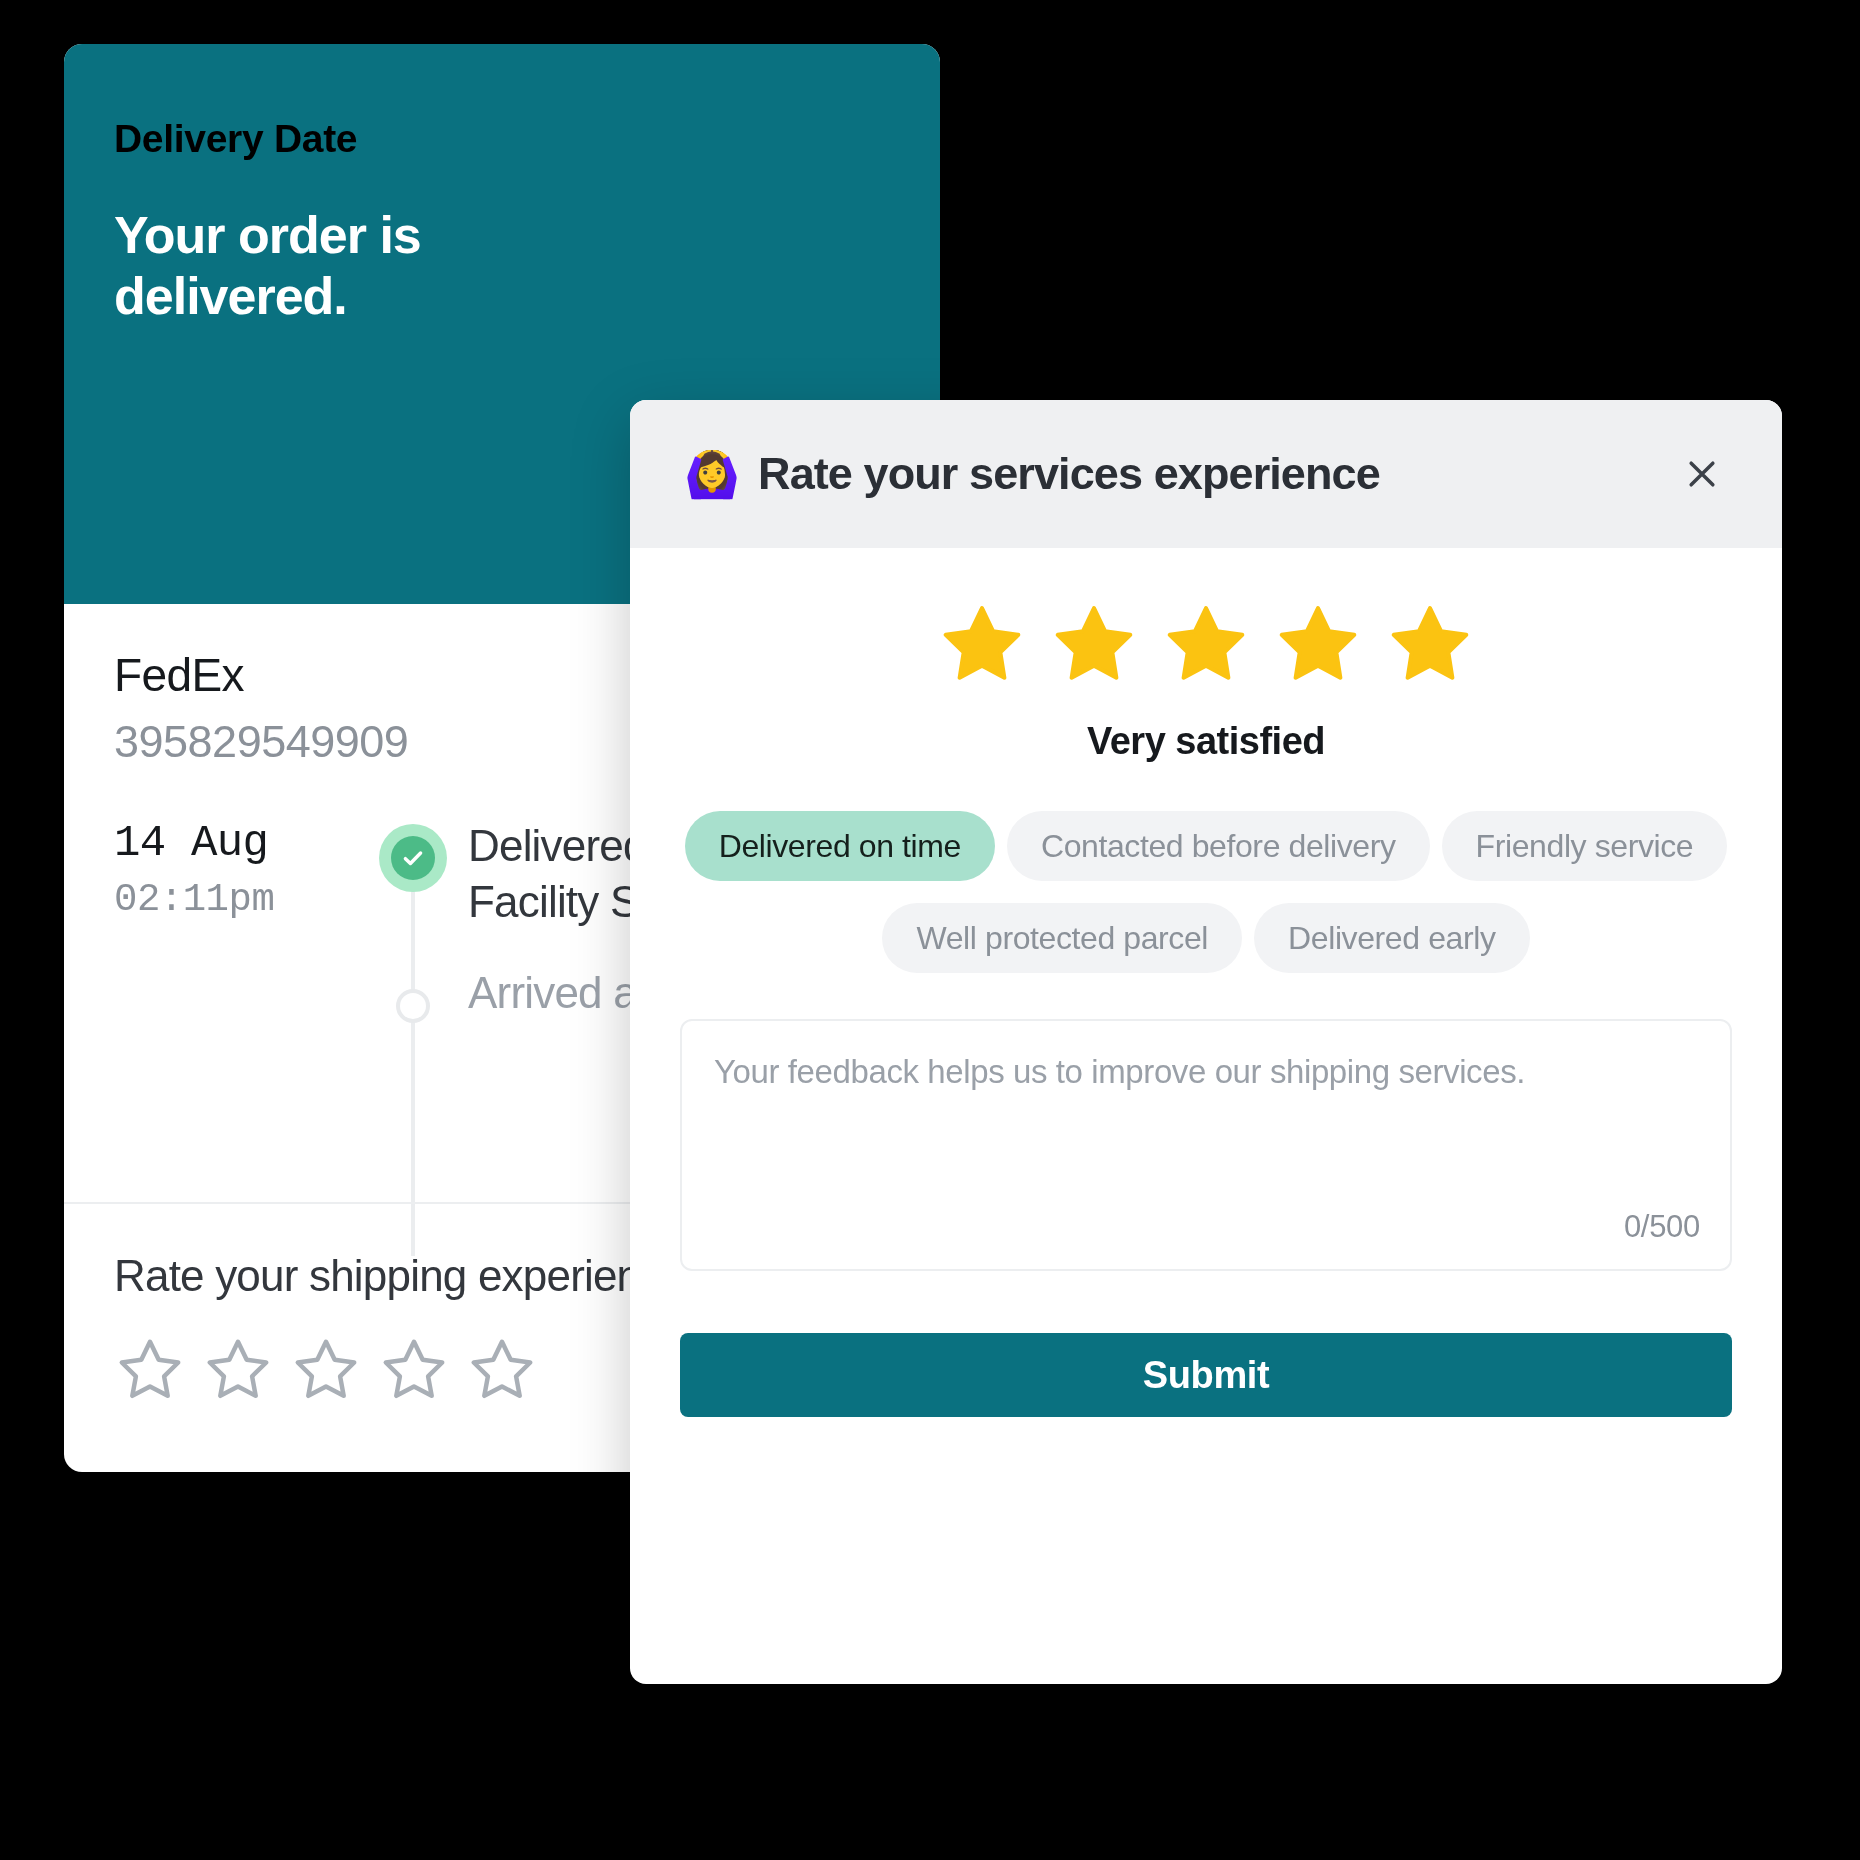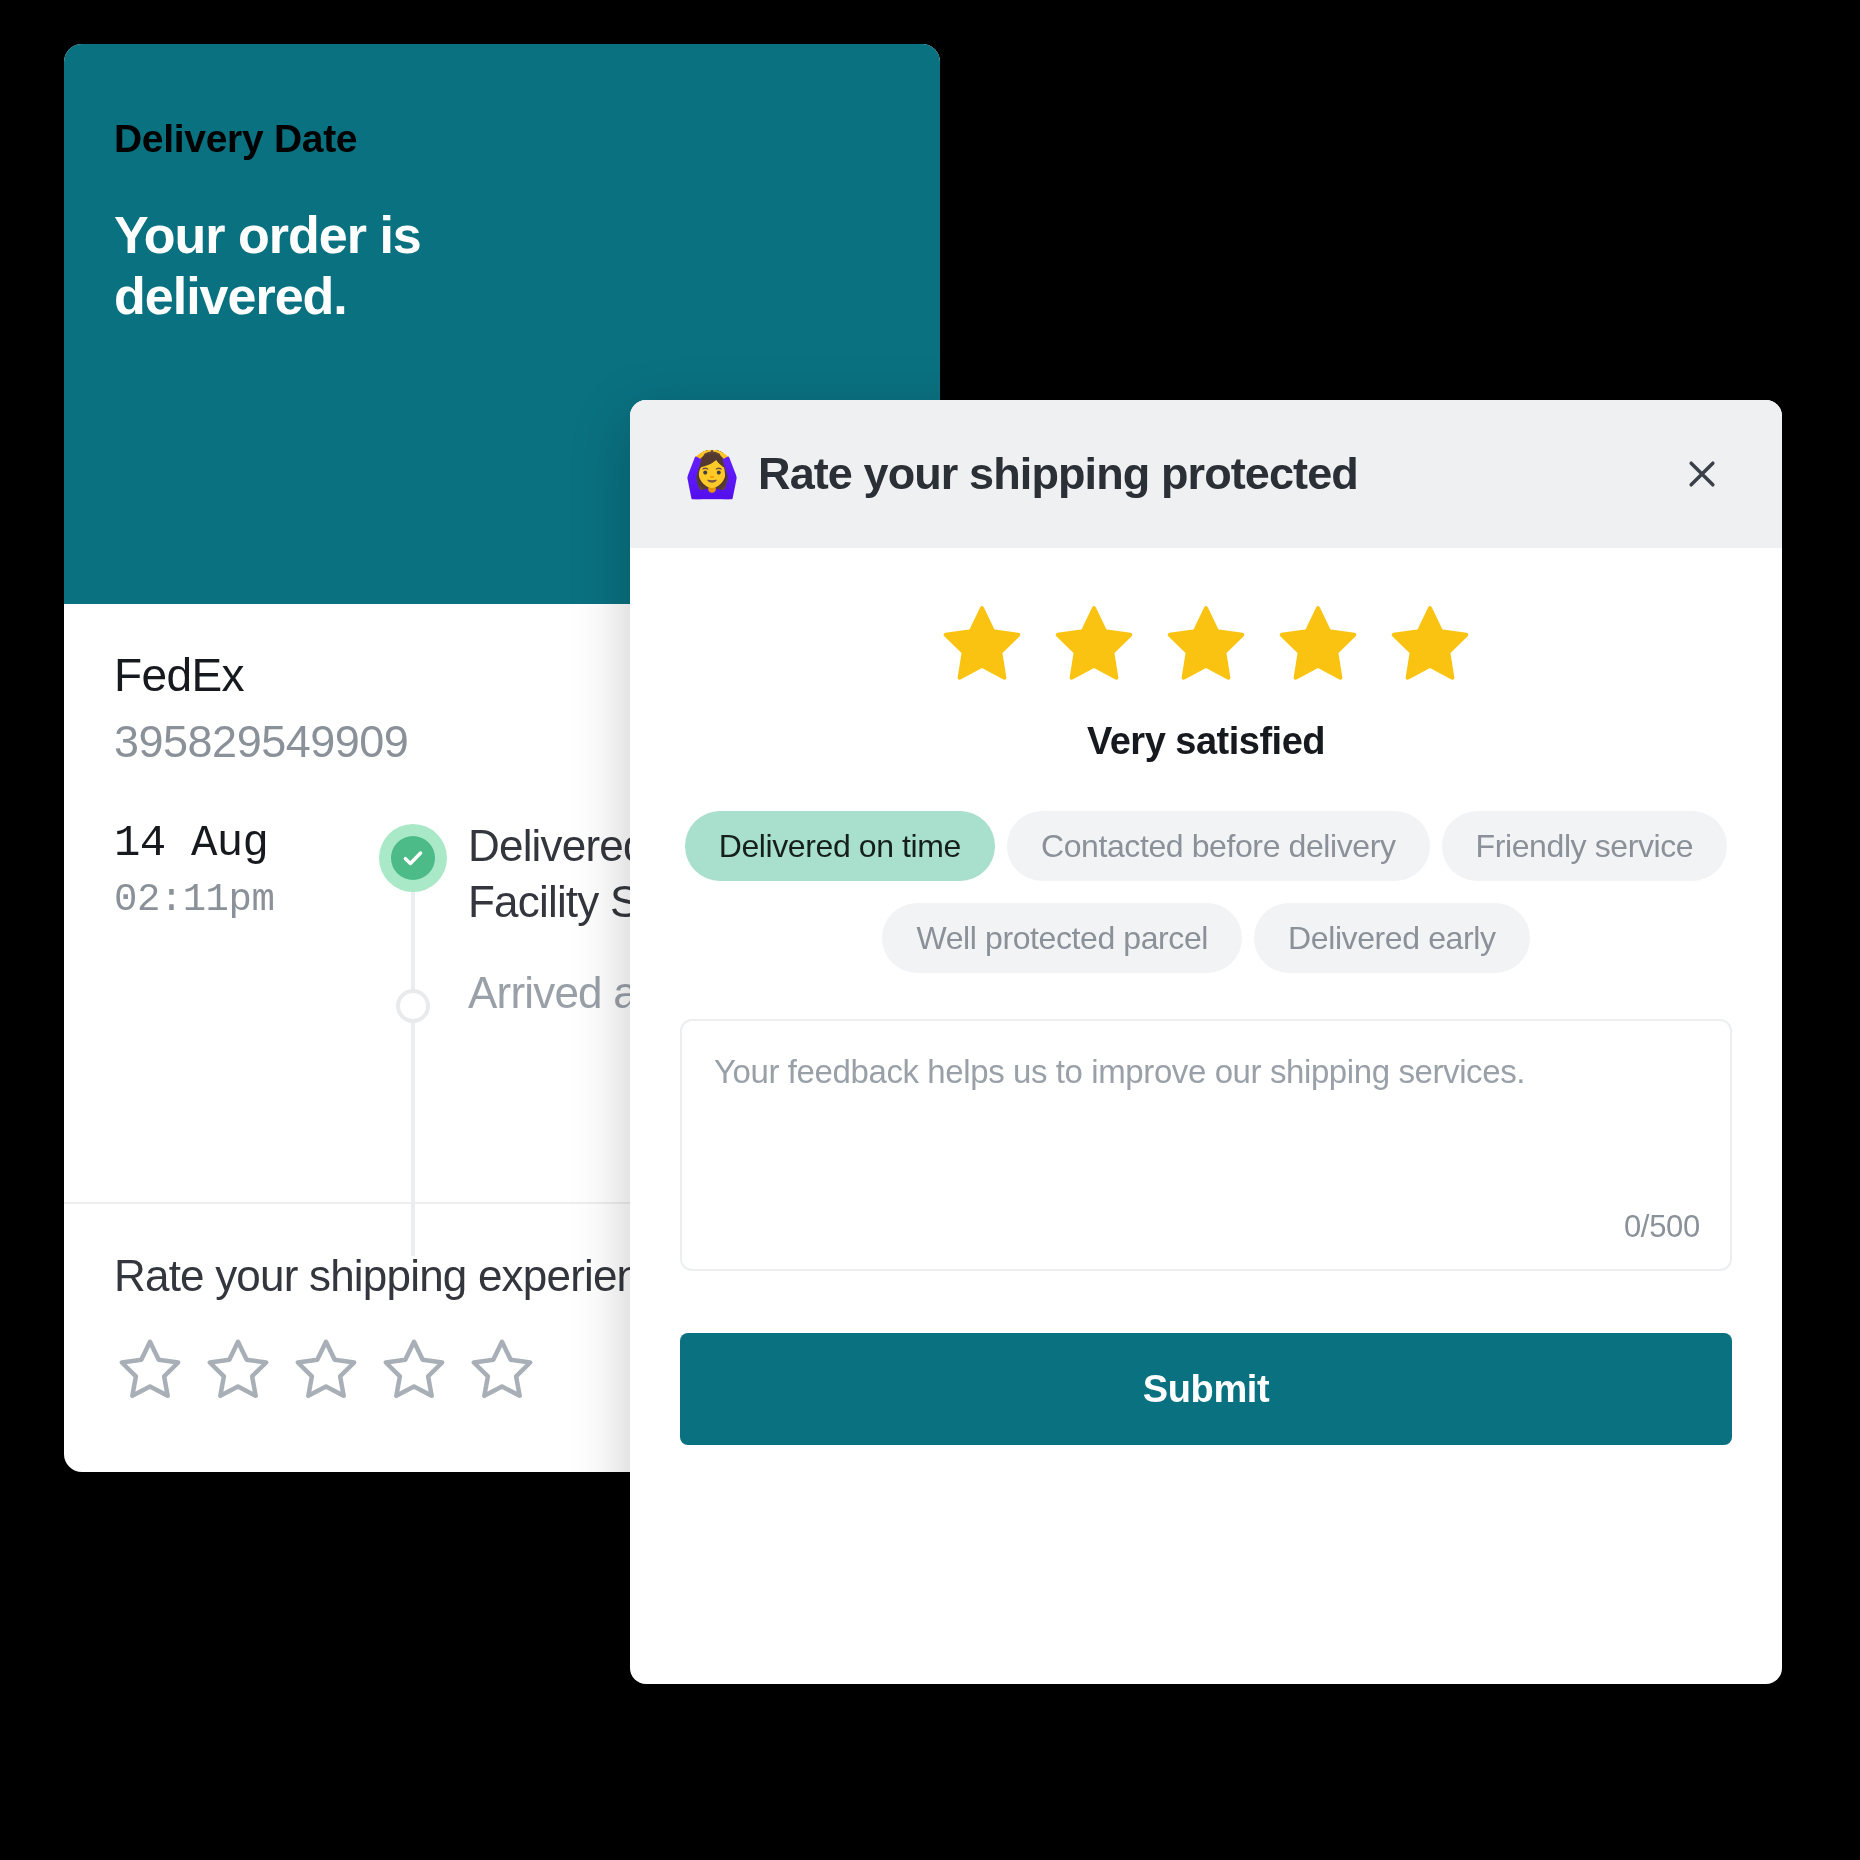--- a/index.html
+++ b/index.html
@@ -350,21 +350,21 @@
     bottom: 24px;
     font-size: 31px;
     color: #8b9199;
     letter-spacing: -0.3px;
   }
 
   .submit-btn {
     display: block;
     margin: 62px auto 0 auto;
     width: 1052px;
-    height: 112px;
+    height: 84px;
     background: #0a7180;
     color: #ffffff;
     font-size: 38px;
     font-weight: 700;
     letter-spacing: -0.4px;
     border: none;
     border-radius: 8px;
     cursor: pointer;
     font-family: "Liberation Sans", sans-serif;
   }
@@ -442,21 +442,21 @@
       </div>
     </div>
 
   </div>
 
   <div class="modal">
 
     <div class="modal-header">
       <div class="modal-title-wrap">
         <span class="modal-emoji">🙆‍♀️</span>
-        <span class="modal-title">Rate your shipping protected</span>
+        <span class="modal-title">Rate your services experience</span>
       </div>
       <button class="close-btn">
         <svg width="40" height="40" viewBox="0 0 24 24">
           <path d="M5.5 5.5 L18.5 18.5 M18.5 5.5 L5.5 18.5" stroke="#3c4149" stroke-width="2.1" stroke-linecap="round"></path>
         </svg>
       </button>
     </div>
 
     <div class="modal-body">
 

